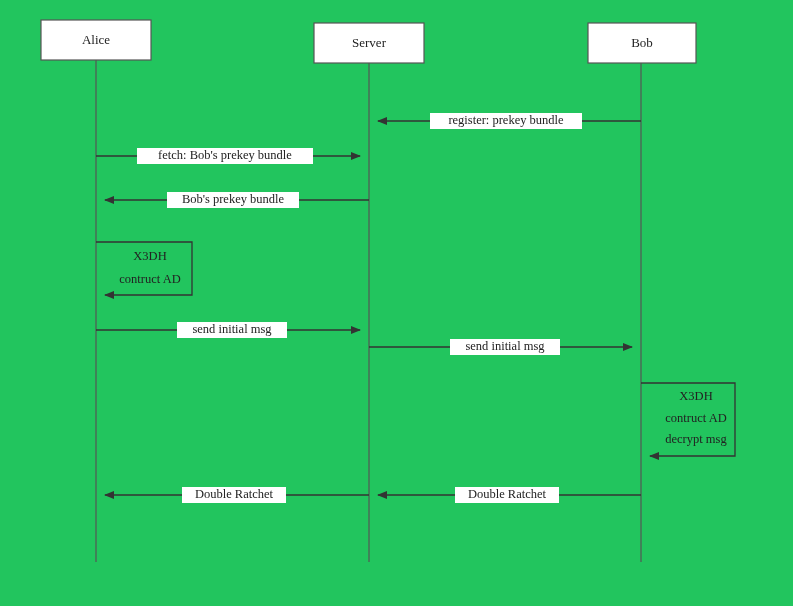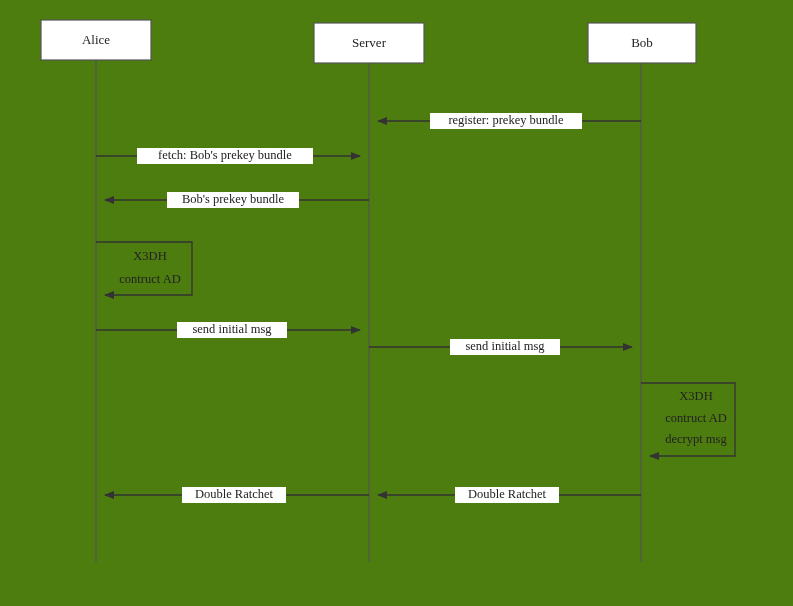--- a/index.html
+++ b/index.html
@@ -9,21 +9,21 @@
   }
   body {
     font-family: "Liberation Serif", serif;
     color: #222222;
   }
   #canvas {
     position: relative;
     width: 793px;
     height: 606px;
     overflow: hidden;
-    background: #4d7c0f;
+    background: #22c55e;
   }
   svg.diagram {
     position: absolute;
     left: 0;
     top: 0;
     width: 793px;
     height: 606px;
   }
   .actor-box {
     fill: #ffffff;

